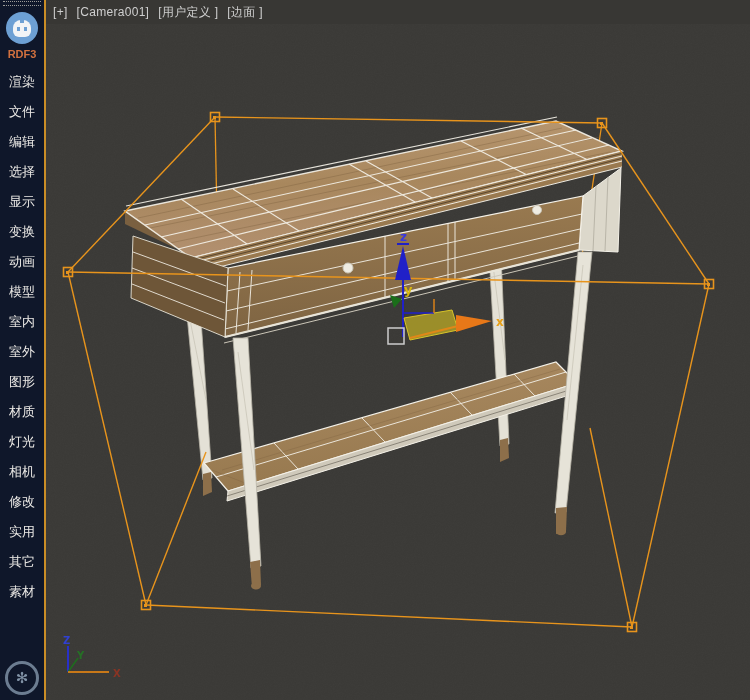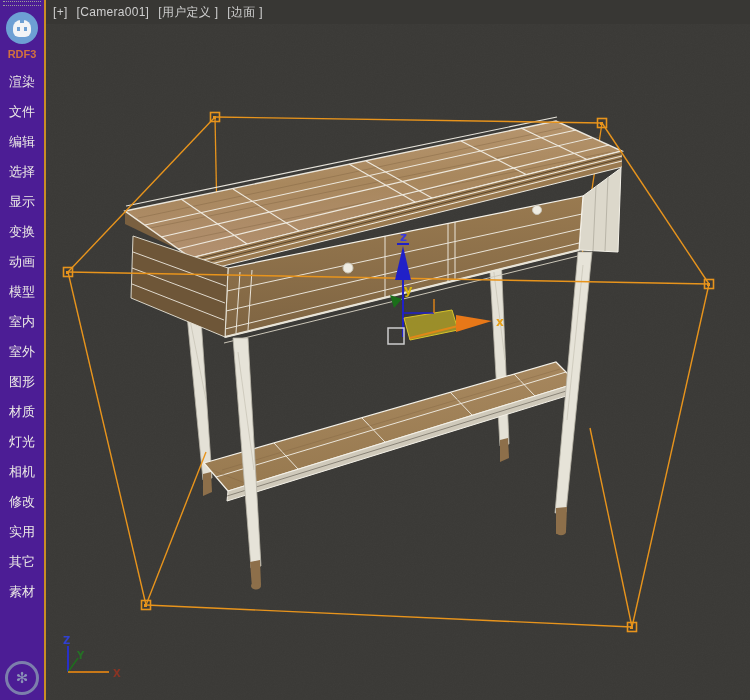--- a/index.html
+++ b/index.html
@@ -6,21 +6,21 @@
   #app{position:relative;width:750px;height:700px;overflow:hidden;
        font-family:"Liberation Sans",sans-serif;background:#3a3936;}
   svg text{font-family:"DejaVu Sans","Liberation Sans",sans-serif;}
   
   .topbar{position:absolute;left:44px;top:0;right:0;height:24px;z-index:2;
           background:#383734;display:flex;align-items:center;gap:9px;
           padding-left:9px;color:#cfcfcf;font-size:12px;letter-spacing:.3px;}
   .topbar span{cursor:default;white-space:pre;}
   
   .sidebar{position:absolute;left:0;top:0;bottom:0;width:44px;z-index:3;
-           background:#4c1d95;border-right:2px solid #c98d26;
+           background:#0f172a;border-right:2px solid #c98d26;
            display:flex;flex-direction:column;align-items:center;}
   .grip{width:38px;height:3px;margin-top:1px;
         border-top:1px dotted #9c9c98;border-bottom:1px dotted #9c9c98;}
   .logo-icon{position:relative;width:32px;height:32px;margin-top:6px;
              border-radius:50%;background:#6da0d4;}
   .logo-face{position:absolute;left:7px;top:8px;width:18px;height:17px;
              background:#f2f4f6;border-radius:8px 8px 6px 6px;}
   .logo-notch{position:absolute;left:14px;top:6px;width:4px;height:5px;background:#6da0d4;}
   .logo-eye{position:absolute;top:7px;width:3px;height:4px;background:#6da0d4;}
   .logo-eye.l{left:4px}.logo-eye.r{right:4px}

